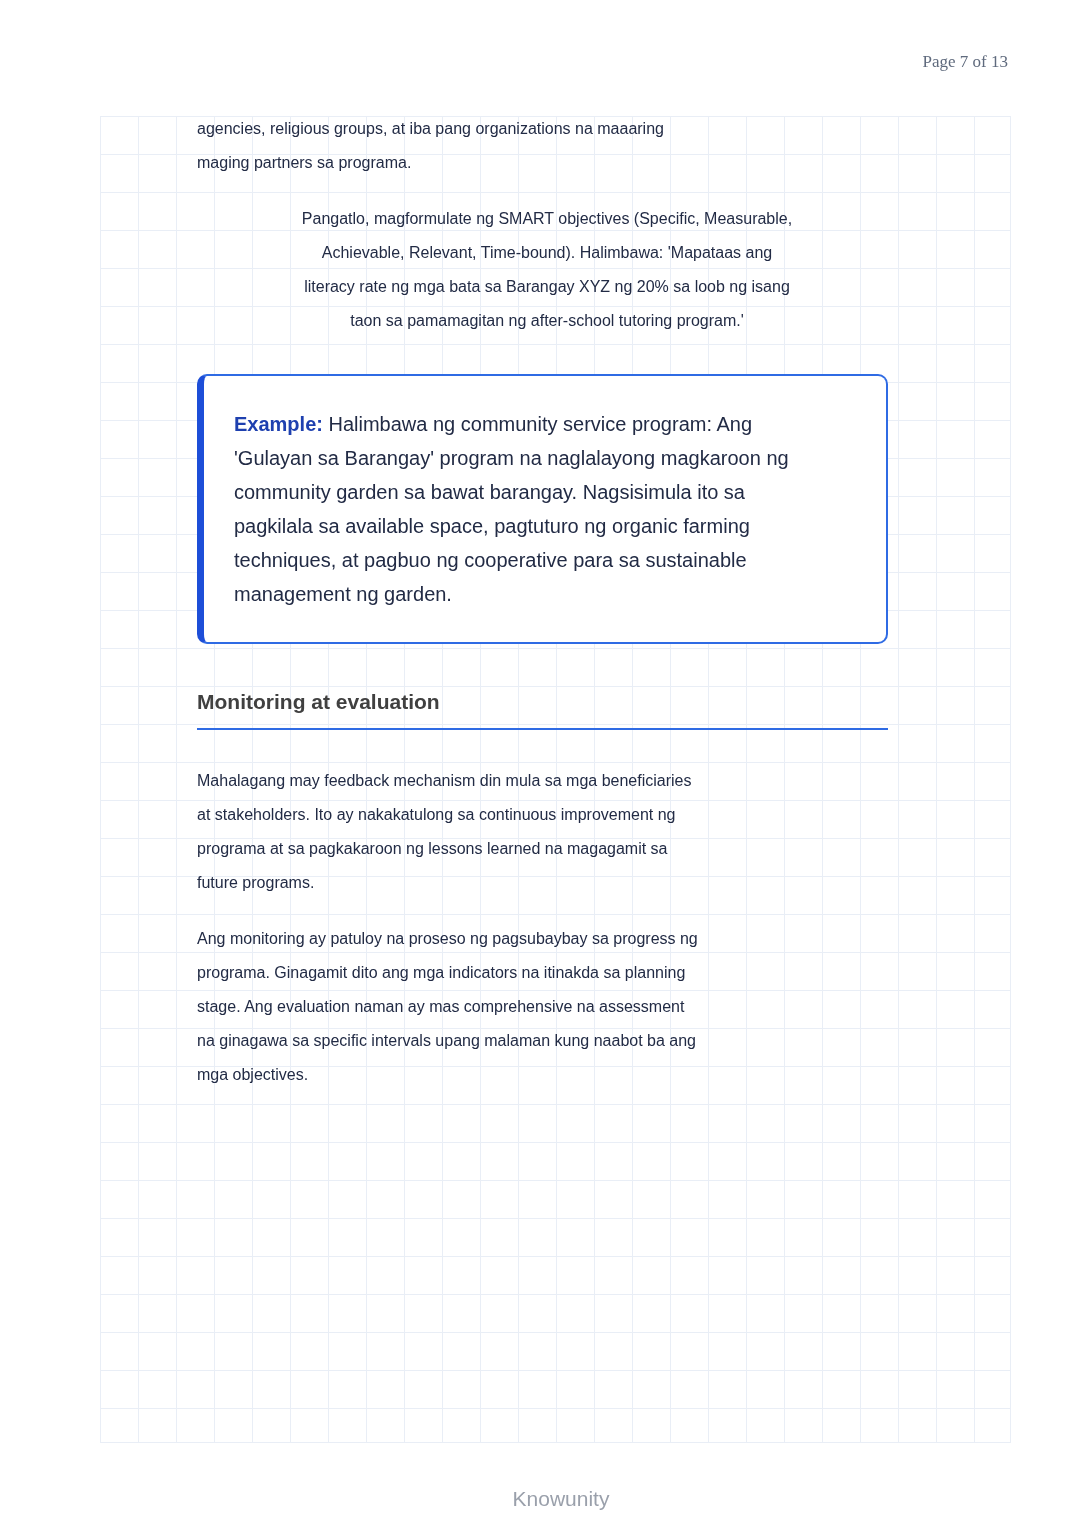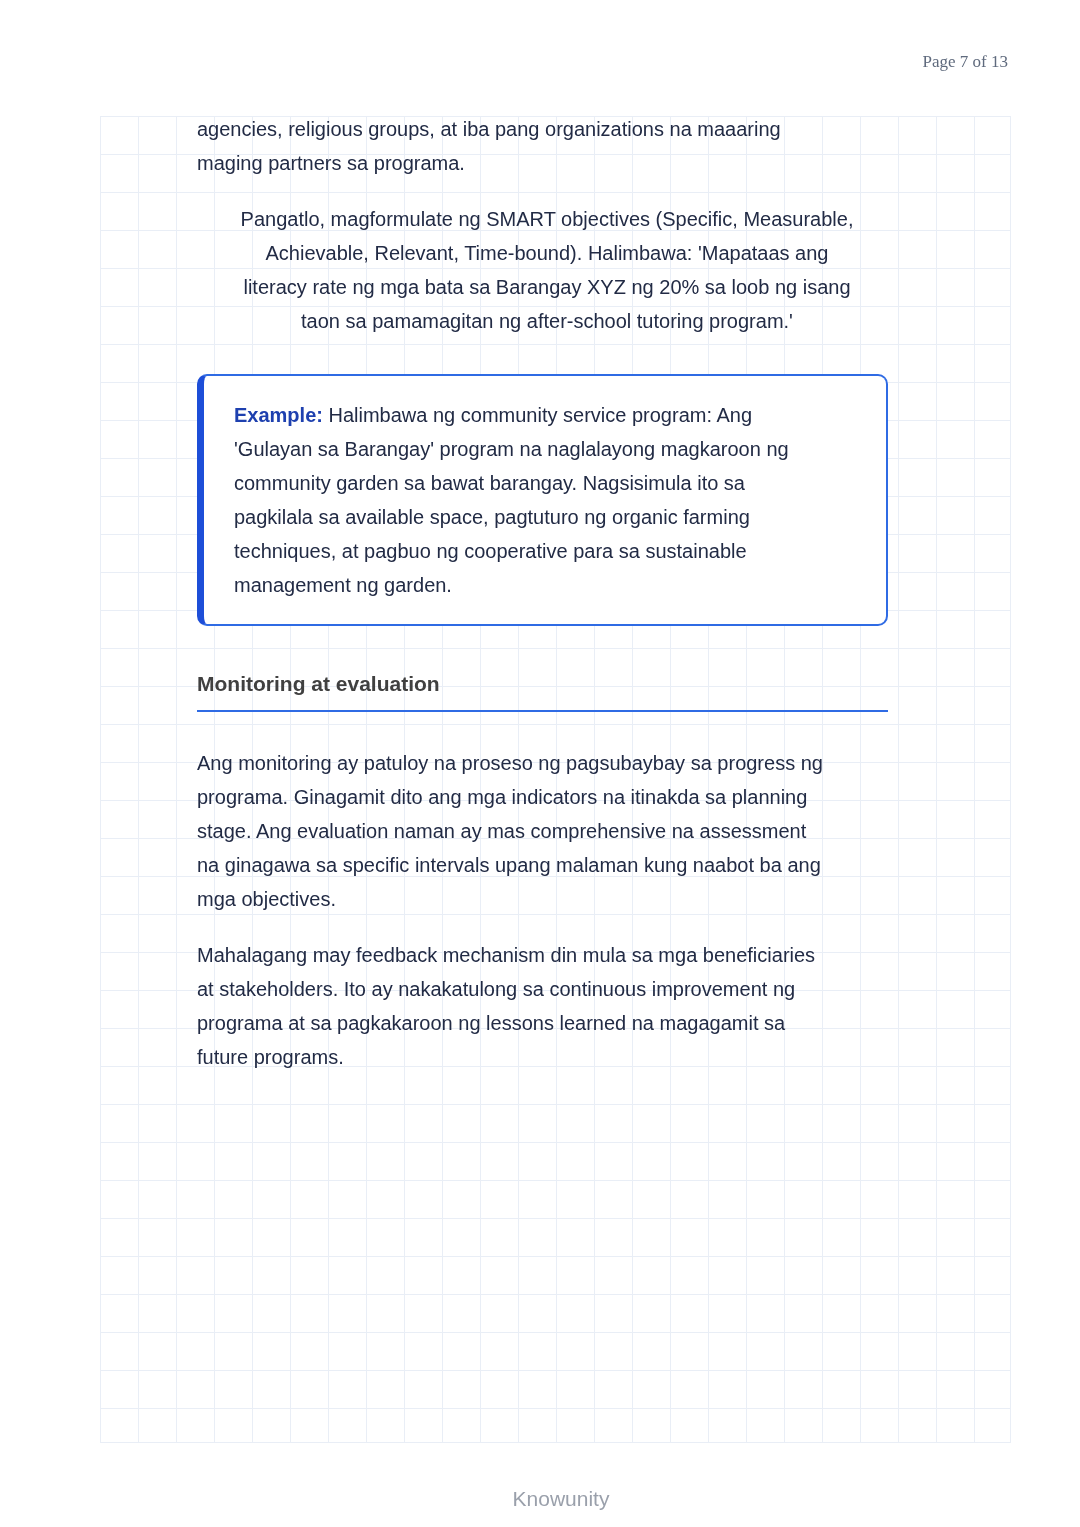--- a/index.html
+++ b/index.html
@@ -39,34 +39,34 @@
     color: #5f6a7d;
   }
   .content {
     position: absolute;
     left: 197px;
     top: 96px;
     width: 700px;
   }
   .para {
     margin: 0 0 22px 0;
-    font-size: 20px;
+    font-size: 16px;
     line-height: 34px;
     color: #222b45;
     white-space: pre-line;
   }
   .para.tight {
     margin-bottom: 36px;
     text-align: center;
   }
   .example-box {
     box-sizing: border-box;
     width: 691px;
     margin: 0 0 46px 0;
-    padding: 22px 30px;
+    padding: 31px 30px;
     border: 2px solid #2f6be4;
     border-left: 7px solid #1d4ed8;
     border-radius: 10px;
     background: #ffffff;
   }
   .example-para {
     margin: 0;
     font-size: 20px;
     line-height: 34px;
     color: #222b45;
@@ -123,26 +123,26 @@
 'Gulayan sa Barangay' program na naglalayong magkaroon ng
 community garden sa bawat barangay. Nagsisimula ito sa
 pagkilala sa available space, pagtuturo ng organic farming
 techniques, at pagbuo ng cooperative para sa sustainable
 management ng garden.</span></p>
     </div>
 
     <h2 class="section-heading">Monitoring at evaluation</h2>
     <hr class="heading-rule">
 
+    <p class="para">Mahalagang may feedback mechanism din mula sa mga beneficiaries
+at stakeholders. Ito ay nakakatulong sa continuous improvement ng
+programa at sa pagkakaroon ng lessons learned na magagamit sa
+future programs.</p>
+
     <p class="para">Ang monitoring ay patuloy na proseso ng pagsubaybay sa progress ng
 programa. Ginagamit dito ang mga indicators na itinakda sa planning
 stage. Ang evaluation naman ay mas comprehensive na assessment
 na ginagawa sa specific intervals upang malaman kung naabot ba ang
 mga objectives.</p>
-
-    <p class="para">Mahalagang may feedback mechanism din mula sa mga beneficiaries
-at stakeholders. Ito ay nakakatulong sa continuous improvement ng
-programa at sa pagkakaroon ng lessons learned na magagamit sa
-future programs.</p>
   </main>
 
   <footer class="page-footer">Knowunity</footer>
 </div>
 
 </body></html>

